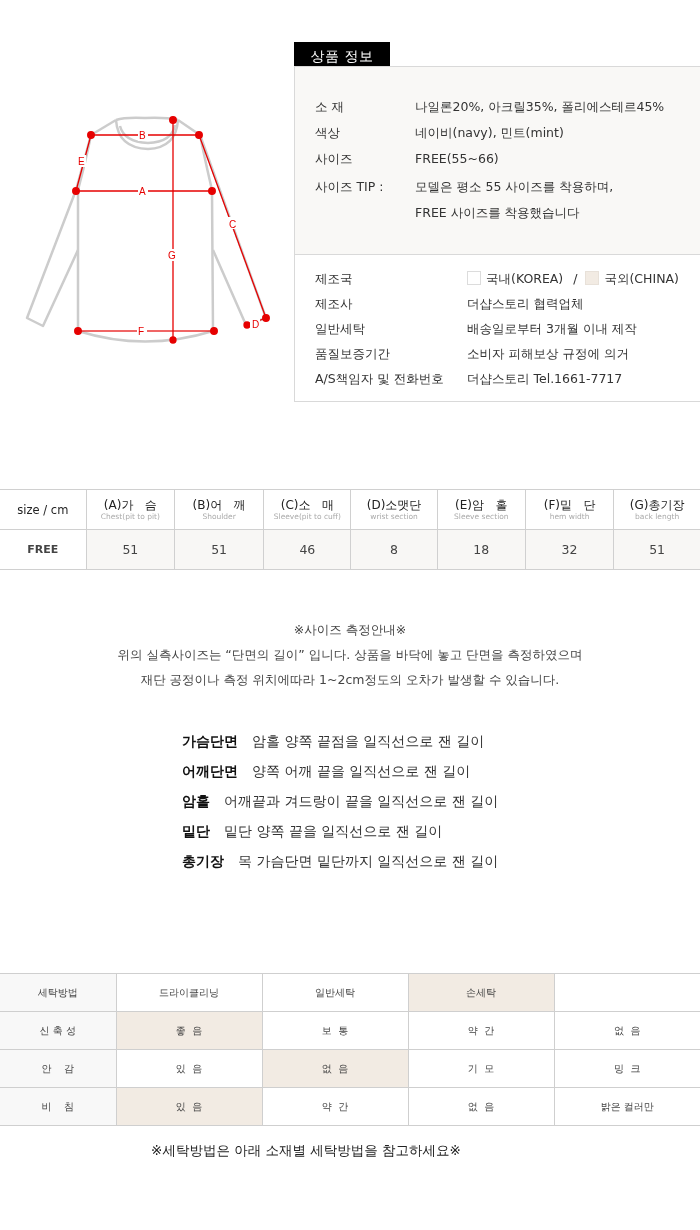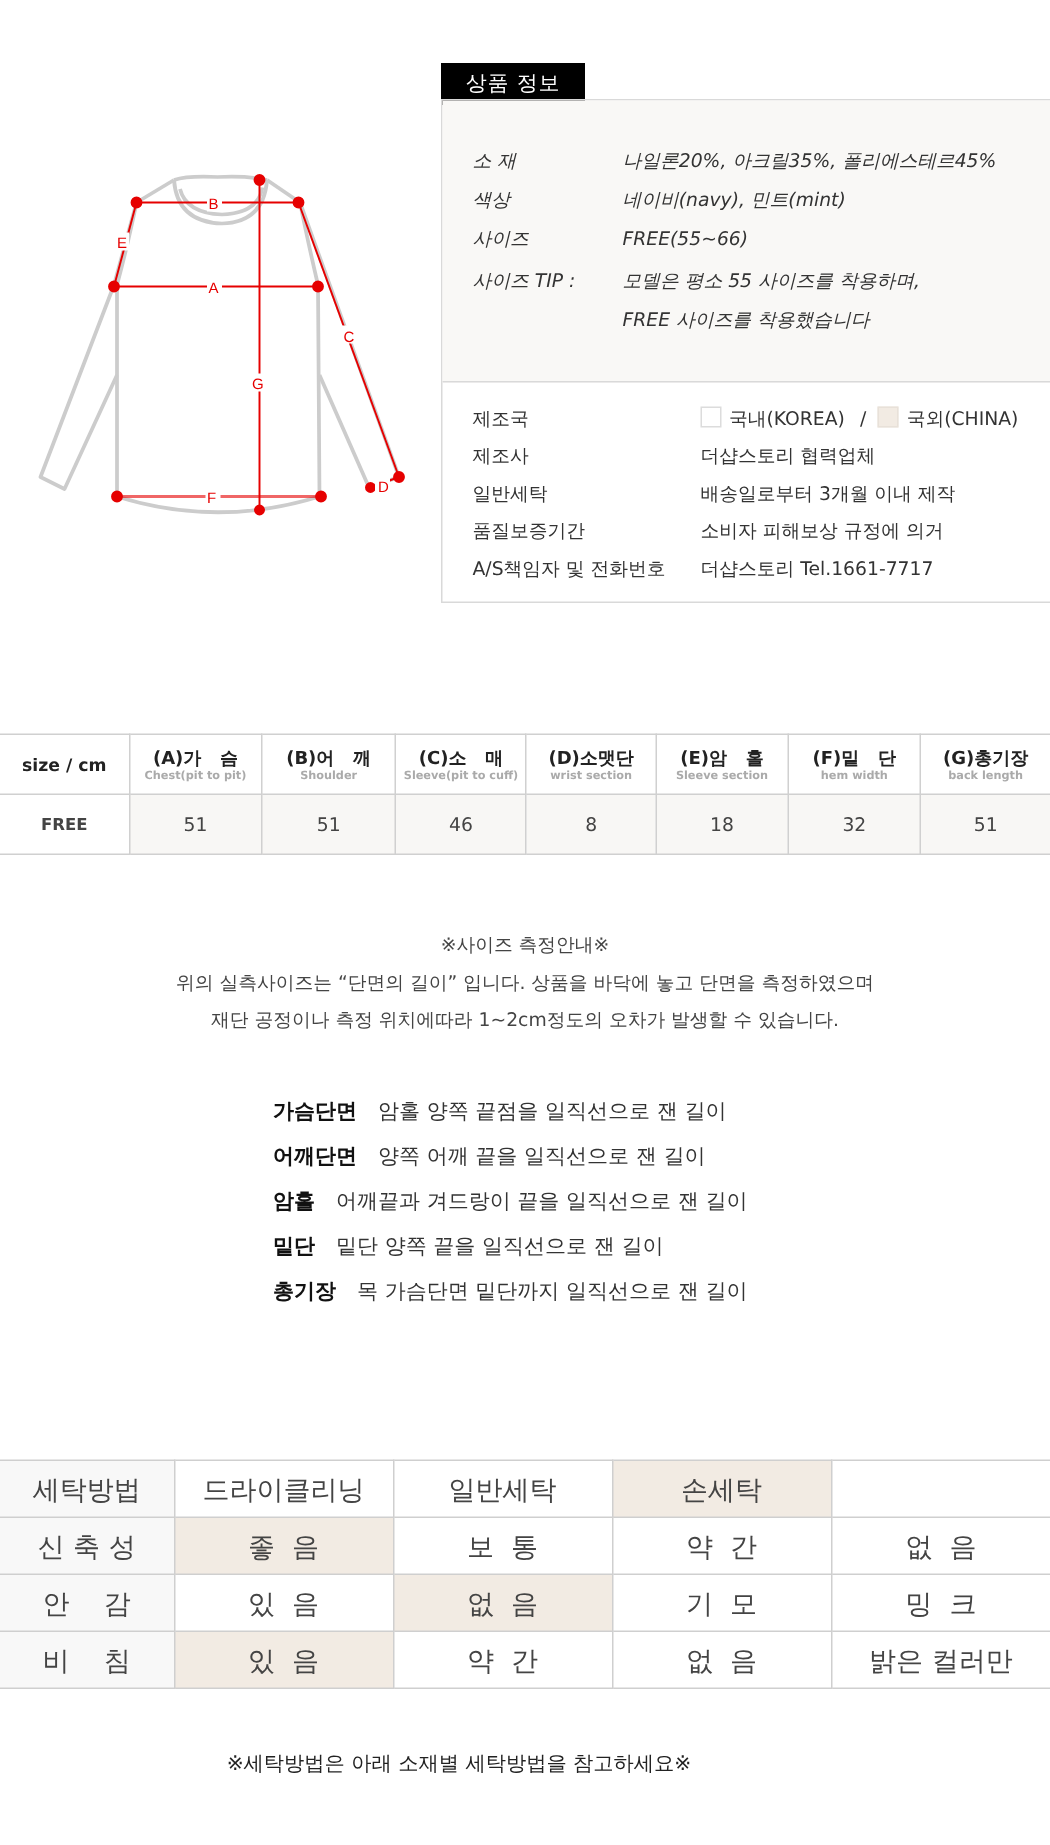--- a/index.html
+++ b/index.html
@@ -17,67 +17,67 @@
     background: #000; color: #fff; font-size: 14px; line-height: 28px; text-align: center;
     letter-spacing: 0.5px;
     margin-top: 10px;
   }
   .info-box {
     position: absolute; left: 294px; top: 66px; width: 406px; height: 336px;
     border: 1px solid #d9d9d9; border-right: none;
   }
   .info-top {
     position: absolute; left: 0; top: 0; width: 100%; height: 188px;
-    background: #f9f8f6; border-bottom: 1px solid #d9d9d9; font-style: italic;
+    background: #f9f8f6; border-bottom: 1px solid #d9d9d9;
   }
   .info-row { position: absolute; left: 20px; font-size: 12.5px; color: #333; white-space: nowrap; }
   .info-row .lbl { position: absolute; left: 0; top: 0; }
   .info-row .val { position: absolute; left: 100px; top: 0; }
   .info-row2 { position: absolute; left: 20px; font-size: 12.5px; color: #333; white-space: nowrap; }
   .info-row2 .lbl { position: absolute; left: 0; top: 0; }
   .info-row2 .val { position: absolute; left: 152px; top: 0; }
   .chk { display: inline-block; width: 14px; height: 14px; border: 1px solid #dcdcdc; vertical-align: -2px; margin-right: 5px; }
   .chk.white { background: #fff; }
   .chk.beige { background: #f2ebe3; border-color: #e8e1d9; }
   .slash { margin: 0 8px 0 10px; }
 
   
   .size-table {
     position: absolute; left: 0; top: 489px; width: 700px; border-collapse: collapse;
     table-layout: fixed;
   }
   .size-table td { border: 1px solid #d0d0d0; text-align: center; vertical-align: middle; }
-  .size-table tr.head td { height: 40px; background: #fff; font-weight: bold; }
+  .size-table tr.head td { height: 40px; background: #fff; }
   .size-table tr.vals td { height: 40px; background: #f8f7f5; font-size: 12.5px; color: #444; }
   .size-table td.first { border-left: none; font-size: 11.5px; color: #222; background: #fff !important; }
   .size-table td.last { border-right: none; }
   .size-table .hk { display: block; font-size: 12px; color: #222; line-height: 14px; white-space: pre; }
   .size-table .he { display: block; font-size: 7.5px; color: #aaa; line-height: 10px; }
   .size-table tr.vals td.first { font-weight: bold; font-size: 11px; }
 
   
   .note { position: absolute; left: 0; width: 700px; text-align: center; font-size: 12.5px; color: #444; white-space: nowrap; }
 
   .defs { position: absolute; left: 182px; top: 730px; }
   .def-row { height: 30px; font-size: 14px; color: #333; white-space: nowrap; line-height: 22px; }
   .def-row .t { font-weight: bold; color: #111; margin-right: 14px; }
 
   
   .wash-table {
     position: absolute; left: 0; top: 973px; width: 700px; border-collapse: collapse; table-layout: fixed;
   }
   .wash-table td {
     border: 1px solid #cfcfcf; height: 38px; text-align: center; vertical-align: middle;
-    font-size: 18px; color: #444; white-space: pre; background: #fff;
+    font-size: 10px; color: #444; white-space: pre; background: #fff;
   }
   .wash-table td.first { border-left: none; background: #f8f8f8; }
   .wash-table td.last { border-right: none; }
   .wash-table td.hl { background: #f2ebe3; }
 
-  .wash-note { position: absolute; left: 0; top: 1142px; width: 612px; text-align: center; font-size: 13.5px; color: #222; margin-top: 25px; }
+  .wash-note { position: absolute; left: 0; top: 1142px; width: 612px; text-align: center; font-size: 13.5px; color: #222; }
 </style>
 </head>
 <body>
 
 <div class="diagram">
   <svg viewBox="0 0 290 250">
 
     <g fill="none" stroke="#cccccc" stroke-width="2.5" stroke-linejoin="round">
 
       <path d="M116 20 Q125 17 145 18 Q165 17 178 20"></path>

